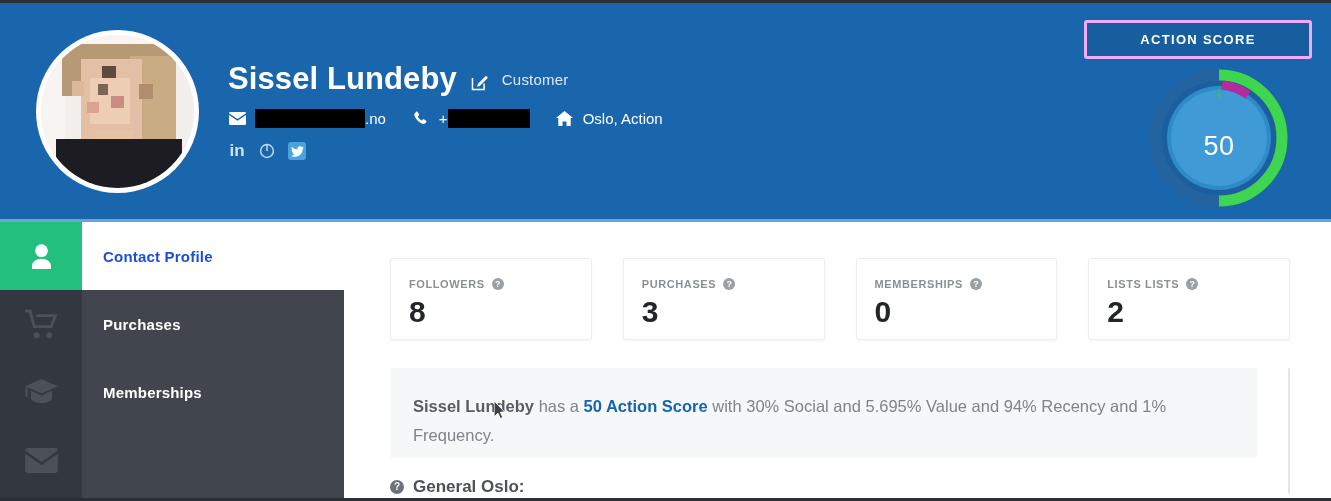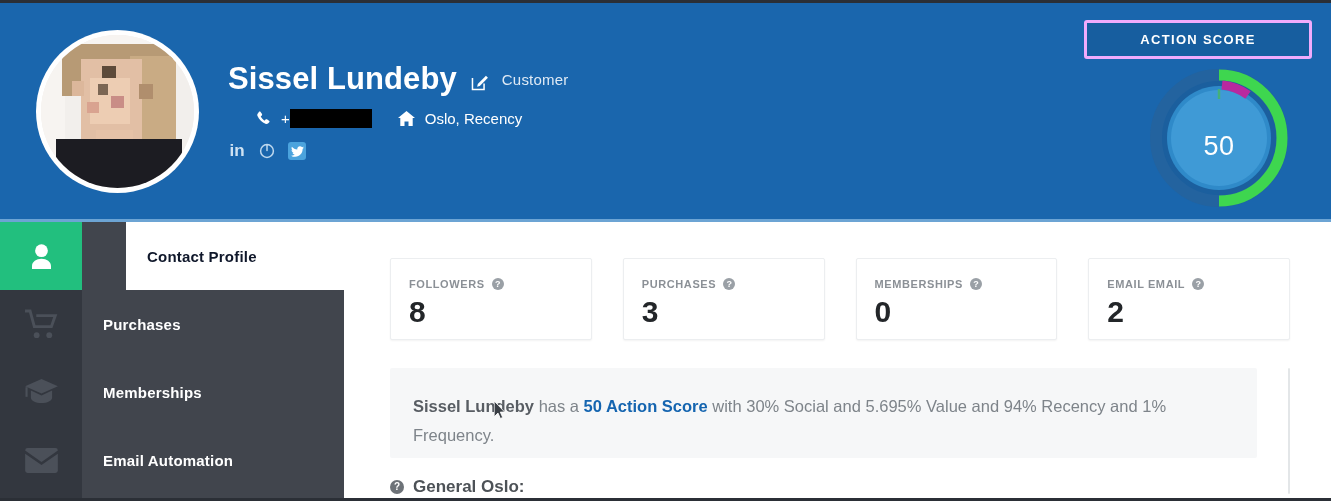--- a/index.html
+++ b/index.html
@@ -193,21 +193,21 @@
   .nav-item {
     height: 68px;
     display: flex; align-items: center;
     padding-left: 21px;
     font-size: 15px;
     font-weight: bold;
     letter-spacing: .2px;
     cursor: pointer;
     color: #ffffff;
   }
-  .nav-item.active { background: #ffffff; color: #0f172a; margin-left: 44px; }
+  .nav-item.active { background: #ffffff; color: #1d4ed8; }
 
   .content {
     flex: 1 1 auto;
     background: #ffffff;
     position: relative;
     padding: 36px 41px 0 46px;
   }
 
   .stat-cards {
     display: flex;
@@ -332,20 +332,30 @@
         <span class="edit-icon">
           <svg viewBox="0 0 20 20" fill="none" stroke="#ffffff" stroke-width="1.6">
             <path d="M2.6 5.2v12.2h12.2V11"></path>
             <path d="M8.2 11.6l8.6-8.6 2.1 2.1-8.6 8.6-2.8.7z" fill="#ffffff" stroke="none"></path>
           </svg>
         </span>
         <span class="contact-type">Customer</span>
       </div>
 
       <div class="meta-row">
+        <span class="meta-item">
+          <span class="meta-icon">
+            <svg width="17" height="13" viewBox="0 0 17 13">
+              <path d="M0 1.2A1.2 1.2 0 011.2 0h14.6A1.2 1.2 0 0117 1.2L8.5 7 0 1.2z" fill="#ffffff"></path>
+              <path d="M0 3.1l8.5 5.6L17 3.1v8.7a1.2 1.2 0 01-1.2 1.2H1.2A1.2 1.2 0 010 11.8z" fill="#ffffff"></path>
+            </svg>
+          </span>
+          <span class="redacted email-bar"></span>
+          <span class="meta-text">.no</span>
+        </span>
 
         <span class="meta-sep"></span>
 
         <span class="meta-item">
           <span class="meta-icon">
             <svg width="15" height="15" viewBox="0 0 16 16">
               <path d="M3.2.9c.5-.5 1.3-.4 1.7.2l1.5 2.2c.3.5.2 1.1-.2 1.5l-.9.8c-.2.2-.2.4-.1.6.5 1.1 1.9 2.9 3.6 3.9.2.1.4.1.6-.1l.8-.9c.4-.4 1-.5 1.5-.2l2.2 1.5c.6.4.7 1.2.2 1.7l-1 1c-.8.8-2 1.1-3 .6C6.6 12.2 3.2 8.8 1.6 5.3c-.5-1-.2-2.2.6-3z" fill="#ffffff"></path>
             </svg>
           </span>
           <span class="meta-text">+</span>
@@ -353,21 +363,21 @@
         </span>
 
         <span class="meta-sep"></span>
 
         <span class="meta-item">
           <span class="meta-icon">
             <svg width="17" height="15" viewBox="0 0 17 15">
               <path d="M8.5 0L0 7h2.3v8h4.2v-4.6h4V15h4.2V7H17z" fill="#ffffff"></path>
             </svg>
           </span>
-          <span class="meta-text">Oslo, Recency</span>
+          <span class="meta-text">Oslo, Action</span>
         </span>
       </div>
 
       <div class="social-row">
         <span class="social-icon linkedin">in</span>
         <span class="social-icon">
           <svg width="16" height="16" viewBox="0 0 16 16" fill="none" stroke="#bed8ee" stroke-width="1.5">
             <circle cx="8" cy="8" r="6.4"></circle>
             <path d="M8 2.2v5.2" stroke-linecap="round"></path>
           </svg>
@@ -434,23 +444,20 @@
 
     <div class="nav-labels">
       <div class="nav-item active">
         <span>Contact Profile</span>
       </div>
       <div class="nav-item">
         <span>Purchases</span>
       </div>
       <div class="nav-item">
         <span>Memberships</span>
-      </div>
-      <div class="nav-item">
-        <span>Email Automation</span>
       </div>
     </div>
 
     <div class="content">
 
       <div class="stat-cards">
         <div class="stat-card">
           <div class="stat-label-row">
             <span class="stat-label">FOLLOWERS</span>
             <span class="help-icon">?</span>
@@ -466,21 +473,21 @@
         </div>
         <div class="stat-card">
           <div class="stat-label-row">
             <span class="stat-label">MEMBERSHIPS</span>
             <span class="help-icon">?</span>
           </div>
           <div class="stat-value">0</div>
         </div>
         <div class="stat-card">
           <div class="stat-label-row">
-            <span class="stat-label">EMAIL EMAIL</span>
+            <span class="stat-label">LISTS LISTS</span>
             <span class="help-icon">?</span>
           </div>
           <div class="stat-value">2</div>
         </div>
       </div>
 
       <div class="lower-row">
         <div>
           <div class="summary-panel">
             <div class="summary-text">

